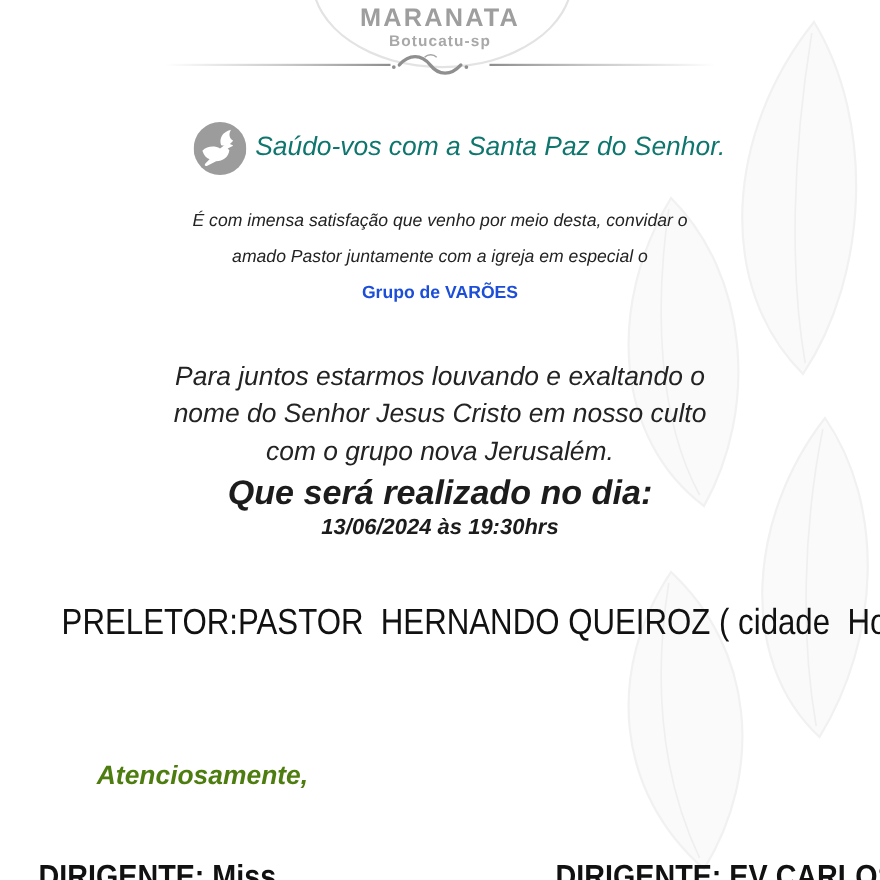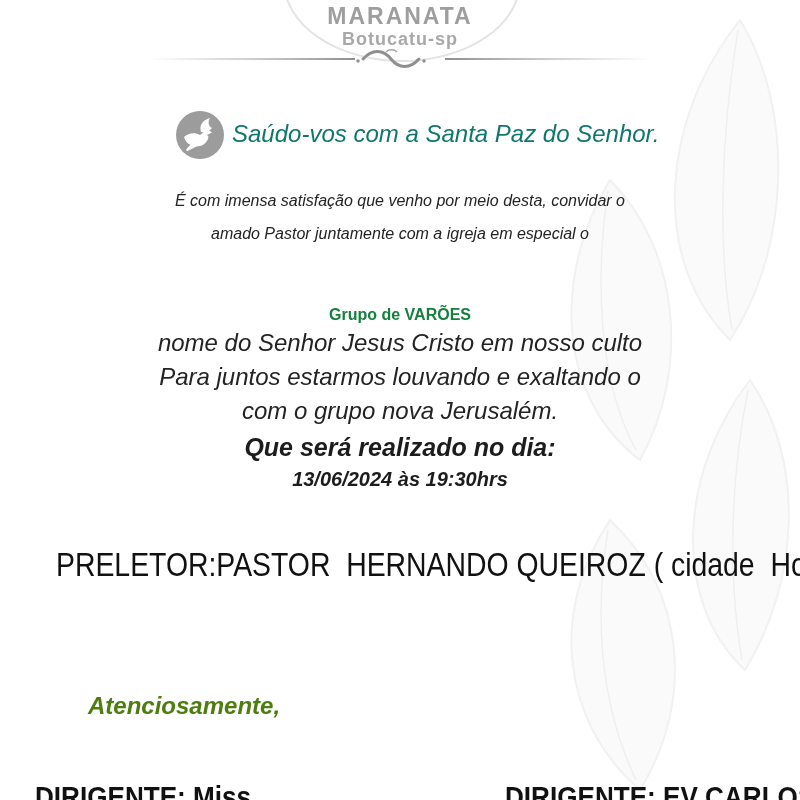--- a/index.html
+++ b/index.html
@@ -24,40 +24,40 @@
     position: absolute; left: 283px; top: -100px;
     width: 234px; height: 158px;
     border: 2px solid #e3e3e3; border-radius: 50%;
     background: #ffffff;
   }
   .logo-title {
     top: 3px; font-size: 23px; font-weight: bold;
     color: #9e9e9e; letter-spacing: 2px;
   }
   .logo-subtitle {
-    top: 29px; font-size: 18px; font-weight: bold;
+    top: 29px; font-size: 14px; font-weight: bold;
     color: #a8a8a8; letter-spacing: 1px;
   }
 
   #divider { position: absolute; left: 150px; top: 46px; }
 
   
   .dove-wrap { position: absolute; left: 176px; top: 111px; width: 48px; height: 48px; }
   .greeting-text {
     position: absolute; left: 232px; top: 120px;
     font-size: 24px; font-style: italic; color: #0f766e;
   }
 
   .invitation { top: 184px; font-size: 16px; font-style: italic; line-height: 33px; }
-  .invitation .group { font-style: normal; font-weight: bold; color: #15803d; margin-top: 48px; }
+  .invitation .group { font-style: normal; font-weight: bold; color: #1d4ed8; }
 
   .purpose { top: 326px; font-size: 24px; font-style: italic; line-height: 34px; }
 
   .schedule { top: 432px; font-weight: bold; font-style: italic; color: #1c1c1c; }
-  .schedule .intro { font-size: 25px; line-height: 31px; }
+  .schedule .intro { font-size: 31px; line-height: 31px; }
   .schedule .datetime { font-size: 20px; line-height: 33px; }
 
   .preacher {
     top: 546px; font-size: 33px; color: #111111;
     transform: scaleX(0.86); transform-origin: 400px center;
   }
 
   .closing { top: 600px; font-size: 21px; font-style: italic; line-height: 30px; color: #2a2a2a; }
 
   .signoff {
@@ -127,22 +127,22 @@
 </div>
 <div class="greeting-text">Saúdo-vos com a Santa Paz do Senhor.</div>
 
 <div class="abs center invitation">
   <div>É com imensa satisfação que venho por meio desta, convidar o</div>
   <div>amado Pastor juntamente com a igreja em especial o</div>
   <div class="group">Grupo de VARÕES</div>
 </div>
 
 <div class="abs center purpose">
+  <div>Para juntos estarmos louvando e exaltando o</div>
   <div>nome do Senhor Jesus Cristo em nosso culto</div>
-  <div>Para juntos estarmos louvando e exaltando o</div>
   <div>com o grupo nova Jerusalém.</div>
 </div>
 
 <div class="abs center schedule">
   <div class="intro">Que será realizado no dia:</div>
   <div class="datetime">13/06/2024 às 19:30hrs</div>
 </div>
 
 <div class="abs center preacher pre">PRELETOR:PASTOR  HERNANDO QUEIROZ ( cidade  Holambra)</div>
 

